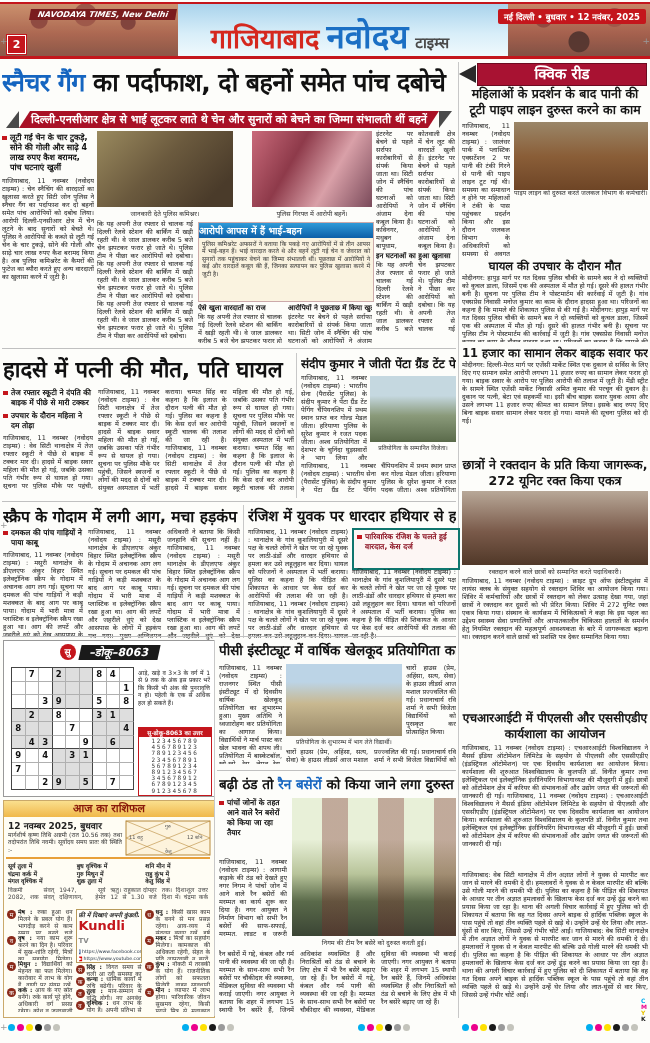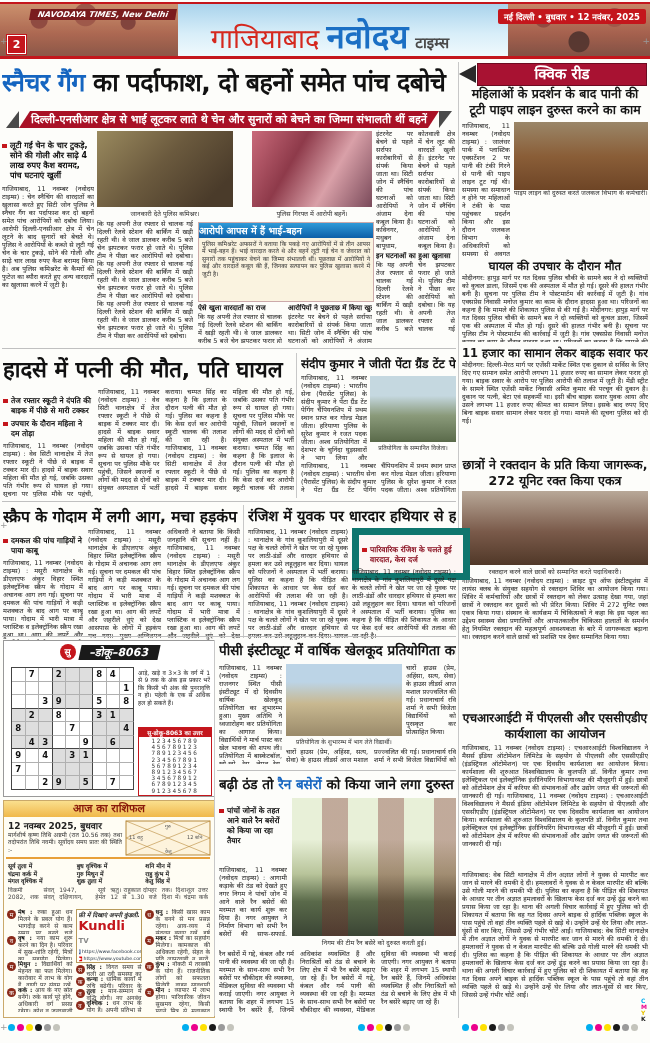--- a/index.html
+++ b/index.html
@@ -22,36 +22,36 @@
       radial-gradient(circle at 50% 70%,#4a241c 0 10px,transparent 11px),
       radial-gradient(circle at 25% 28%,#8a3b2e 0 8px,transparent 9px),
       radial-gradient(circle at 75% 25%,#9a4a38 0 9px,transparent 10px),
       linear-gradient(180deg,#c97d58 0%,#a0523c 55%,#733e30 100%);}
   .edition{left:30px;top:5px;background:#7a1c1e;color:#fff;font-style:italic;
            font-weight:bold;font-size:8px;padding:1px 8px;transform:skewX(-10deg);}
   .datebadge{right:4px;top:5px;background:#c4161c;color:#fff;font-weight:bold;
              font-size:8.5px;padding:2px 6px;border-radius:2px;}
   .masthead{left:175px;top:9px;width:310px;display:flex;align-items:baseline;
             justify-content:center;gap:7px;}
-  .mh-city{color:#d5281e;font-size:27px;font-weight:400;text-align:center;}
+  .mh-city{color:#d5281e;font-size:27px;font-weight:700;text-align:center;}
   .mh-main{color:#1b6fc4;font-size:33px;font-weight:800;}
   .mh-suf{color:#4a4a4a;font-size:15px;font-weight:700;}
   .pagenum{left:7px;top:35px;width:17px;height:17px;background:#c4161c;color:#fff;
            font-weight:bold;font-size:11px;text-align:center;line-height:17px;
            border:1.5px solid #fff;box-shadow:0 0 0 1px #c4161c;}
   .redbar{left:0;top:56px;width:650px;height:3px;background:#c4161c;}
   
   .hl-xl{font-size:25px;font-weight:800;letter-spacing:-.5px;color:#111;}
   .hl-l{font-size:22px;font-weight:800;color:#111;}
   .hl-m{font-size:15px;font-weight:800;color:#111;}
   .hl-s{font-size:12.5px;font-weight:800;color:#161616;text-align:center;line-height:15.5px;}
   .blue{color:#1565c0;}
   .t6{font-size:6.5px;line-height:8px;text-align:justify;color:#222;overflow:hidden;}
   .cap{font-size:6.5px;color:#333;text-align:center;overflow:hidden;white-space:nowrap;}
-  .bullet{position:relative;padding-left:8px;font-weight:800;font-size:8px;line-height:10px;color:#111;margin-top:8px;}
+  .bullet{position:relative;padding-left:8px;font-weight:800;font-size:8px;line-height:10px;color:#111;}
   .bullet::before{content:'';position:absolute;left:0;top:2.5px;width:4.5px;height:4.5px;background:#c4161c;}
   .subh{font-weight:800;font-size:7px;color:#111;line-height:9px;}
   .photo{background-size:cover;}
   .hrline{background:#c0c0c0;height:1px;}
   .vrline{background:#c8c8c8;width:1px;}
   
   .ribwrap{left:6px;top:111px;width:446px;height:17px;display:flex;}
   .rib-tl{width:0;height:0;border-bottom:17px solid #4a4a4a;border-left:13px solid transparent;}
   .rib{flex:1;background:#a91126;color:#fff;font-weight:800;font-size:11px;line-height:17px;
        text-align:center;clip-path:polygon(11px 0,100% 0,calc(100% - 11px) 100%,0 100%);}
@@ -111,21 +111,21 @@
   .kad{border:1px solid #b89a5a;background:#fffef9;height:50px;padding:1px 2px;overflow:hidden;}
   .kad-lead{font-size:6px;font-weight:bold;font-style:italic;color:#222;white-space:nowrap;}
   .kad-brand{color:#c4161c;font-weight:800;font-size:13px;line-height:13px;}
   .kad-brand small{font-size:7px;color:#888;}
   .kad-url{display:flex;align-items:center;gap:2px;transform:scale(.78);transform-origin:left;
            font-size:6px;color:#234;white-space:nowrap;}
   .sq{display:inline-block;width:6px;height:6px;font-size:5px;color:#fff;text-align:center;line-height:6px;}
   .sq.fb{background:#3b5998;} .sq.yt{background:#d00;}
   .kad-sched{font-size:6px;transform:scale(.78);transform-origin:left;white-space:nowrap;color:#333;border-top:1px solid #ddd;}
   
-  .hibox{border:7px solid #0f766e;background:#fdf6f4;padding:2px 3px;}
+  .hibox{border:2px solid #0f766e;background:#fdf6f4;padding:2px 3px;}
   .hibox .bullet{font-size:7.5px;line-height:9.5px;color:#8a1020;}
   
   .reg-dots{position:absolute;top:1024px;display:flex;gap:2px;}
   .dot{width:7px;height:7px;border-radius:50%;}
   .cmyk-vert{position:absolute;right:3px;top:998px;font-size:6px;font-weight:800;line-height:6px;
              display:flex;flex-direction:column;}
   .regmark{position:absolute;color:#9a9a9a;font-size:9px;}
 </style>
 </head>
 <body>

